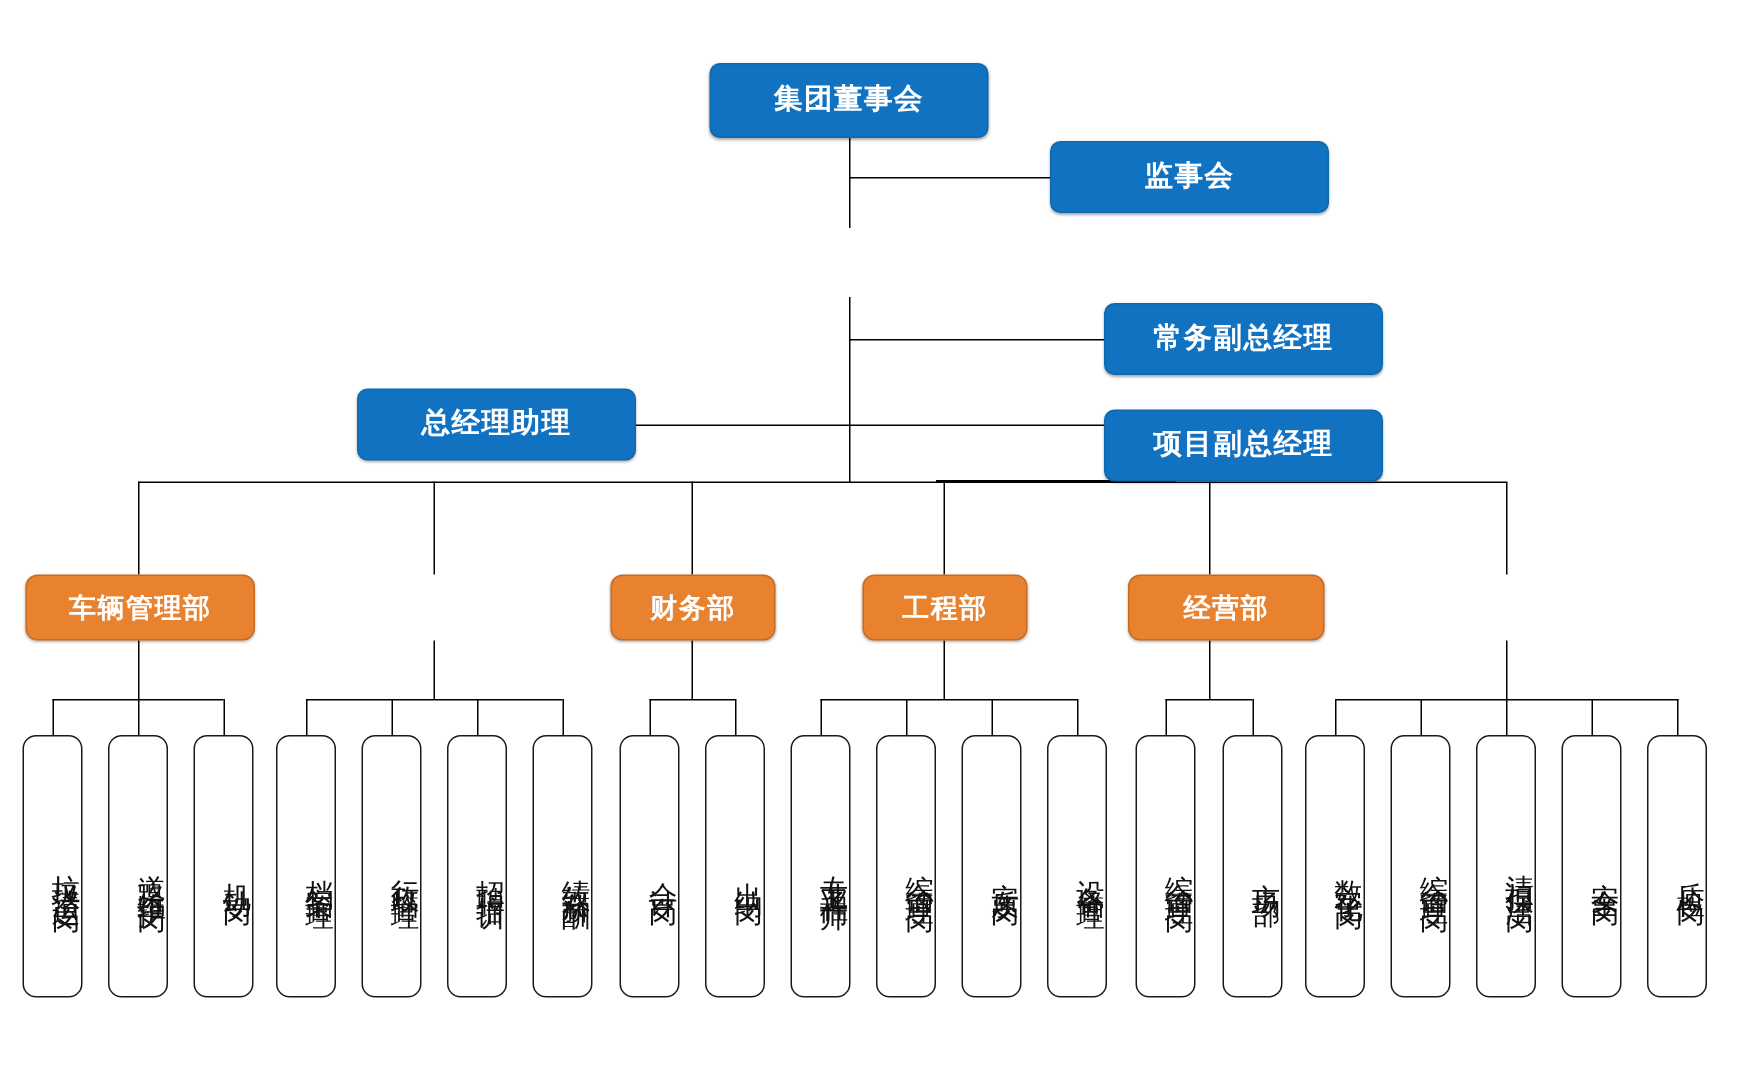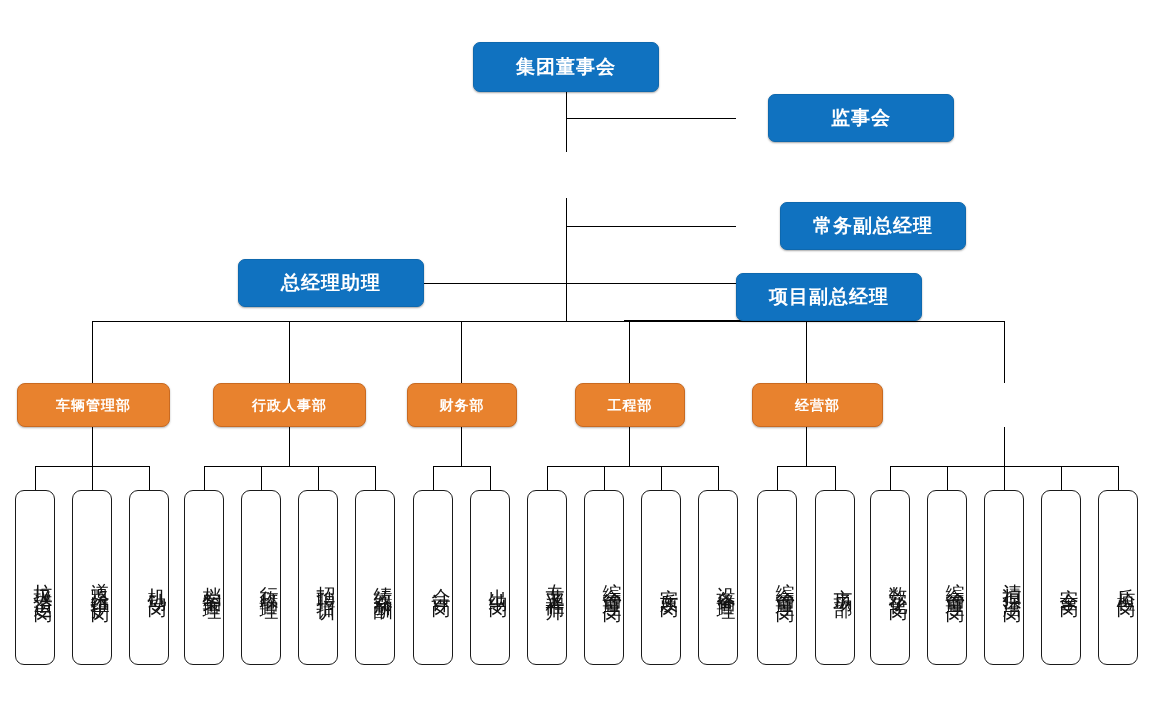--- a/index.html
+++ b/index.html
@@ -44,21 +44,21 @@
     font-size: 19px;
     font-weight: bold;
     letter-spacing: 1px;
     box-shadow: 0 1px 2px rgba(0,0,0,0.35);
   }
   .node.orange {
     background: #E8822E;
     border: 1px solid #C96A21;
     border-radius: 8px;
     color: #ffffff;
-    font-size: 14px;
+    font-size: 18px;
     font-weight: bold;
     letter-spacing: 1px;
     box-shadow: 0 1px 2px rgba(0,0,0,0.3);
   }
   .node.leaf {
     background: #ffffff;
     border: 1.6px solid #1a1a1a;
     border-radius: 9px;
     color: #111111;
     font-size: 19px;
@@ -125,27 +125,26 @@
 
   <div class="line v" style="left:1004px; top:427px; height:39px;"></div>
   <div class="line h" style="left:890px; top:466px; width:229px;"></div>
   <div class="line v" style="left:890px;  top:466px; height:24px;"></div>
   <div class="line v" style="left:947px;  top:466px; height:24px;"></div>
   <div class="line v" style="left:1004px; top:466px; height:24px;"></div>
   <div class="line v" style="left:1061px; top:466px; height:24px;"></div>
   <div class="line v" style="left:1118px; top:466px; height:24px;"></div>
 
   <div class="node blue" style="left:473px; top:42px;  width:186px; height:50px;">集团董事会</div>
-  <div class="node blue" style="left:768px; top:94px;  width:186px; height:48px;">监事会</div>
-  <div class="node blue" style="left:736px; top:202px; width:186px; height:48px;margin-left:44px;">常务副总经理</div>
+  <div class="node blue" style="left:700px; top:94px;  width:186px; height:48px;">监事会</div>
+  <div class="node blue" style="left:736px; top:202px; width:186px; height:48px;">常务副总经理</div>
   <div class="node blue" style="left:736px; top:273px; width:186px; height:48px;">项目副总经理</div>
   <div class="node blue" style="left:238px; top:259px; width:186px; height:48px;">总经理助理</div>
 
   <div class="node orange" style="left:17px;  top:383px; width:153px; height:44px;">车辆管理部</div>
-  <div class="node orange" style="left:213px; top:383px; width:153px; height:44px;">行政人事部</div>
   <div class="node orange" style="left:407px; top:383px; width:110px; height:44px;">财务部</div>
   <div class="node orange" style="left:575px; top:383px; width:110px; height:44px;">工程部</div>
   <div class="node orange" style="left:752px; top:383px; width:131px; height:44px;">经营部</div>
 
   <div class="node leaf" style="left:15px;  top:490px; width:40px; height:175px;">垃圾清运岗</div>
   <div class="node leaf" style="left:72px;  top:490px; width:40px; height:175px;">道路维护岗</div>
   <div class="node leaf" style="left:129px; top:490px; width:40px; height:175px;">机动岗</div>
 
   <div class="node leaf" style="left:184px; top:490px; width:40px; height:175px;">档案管理</div>
   <div class="node leaf" style="left:241px; top:490px; width:40px; height:175px;">行政管理</div>

